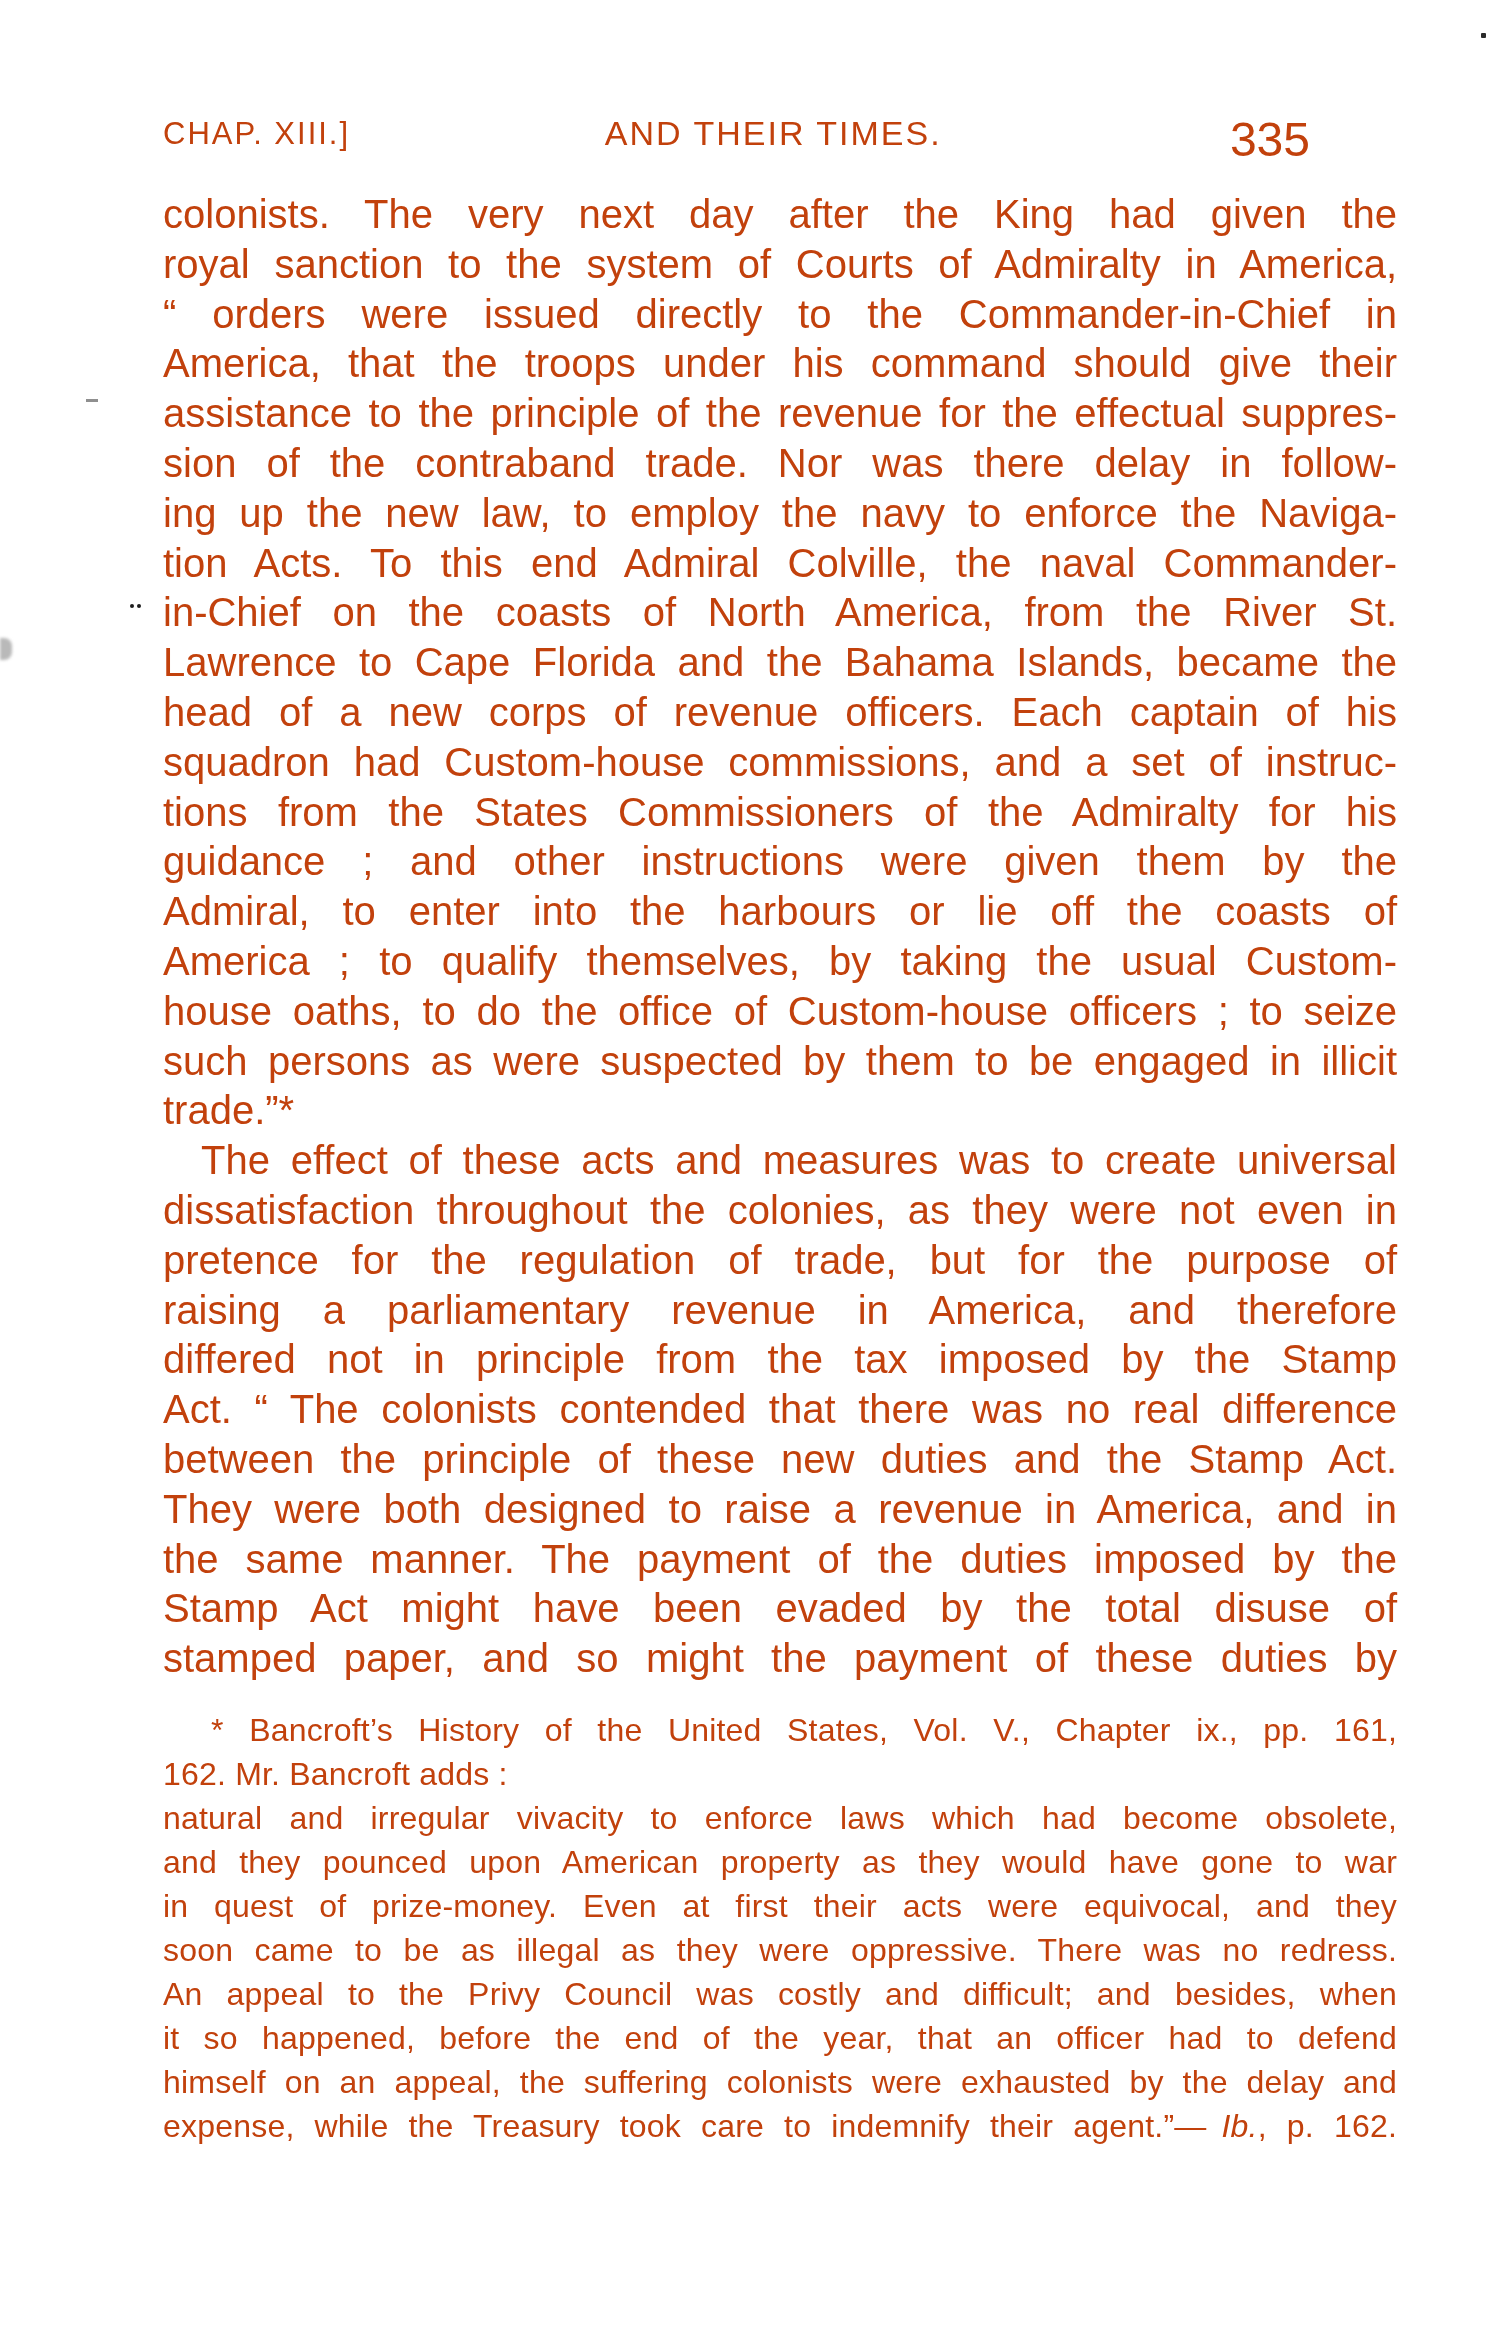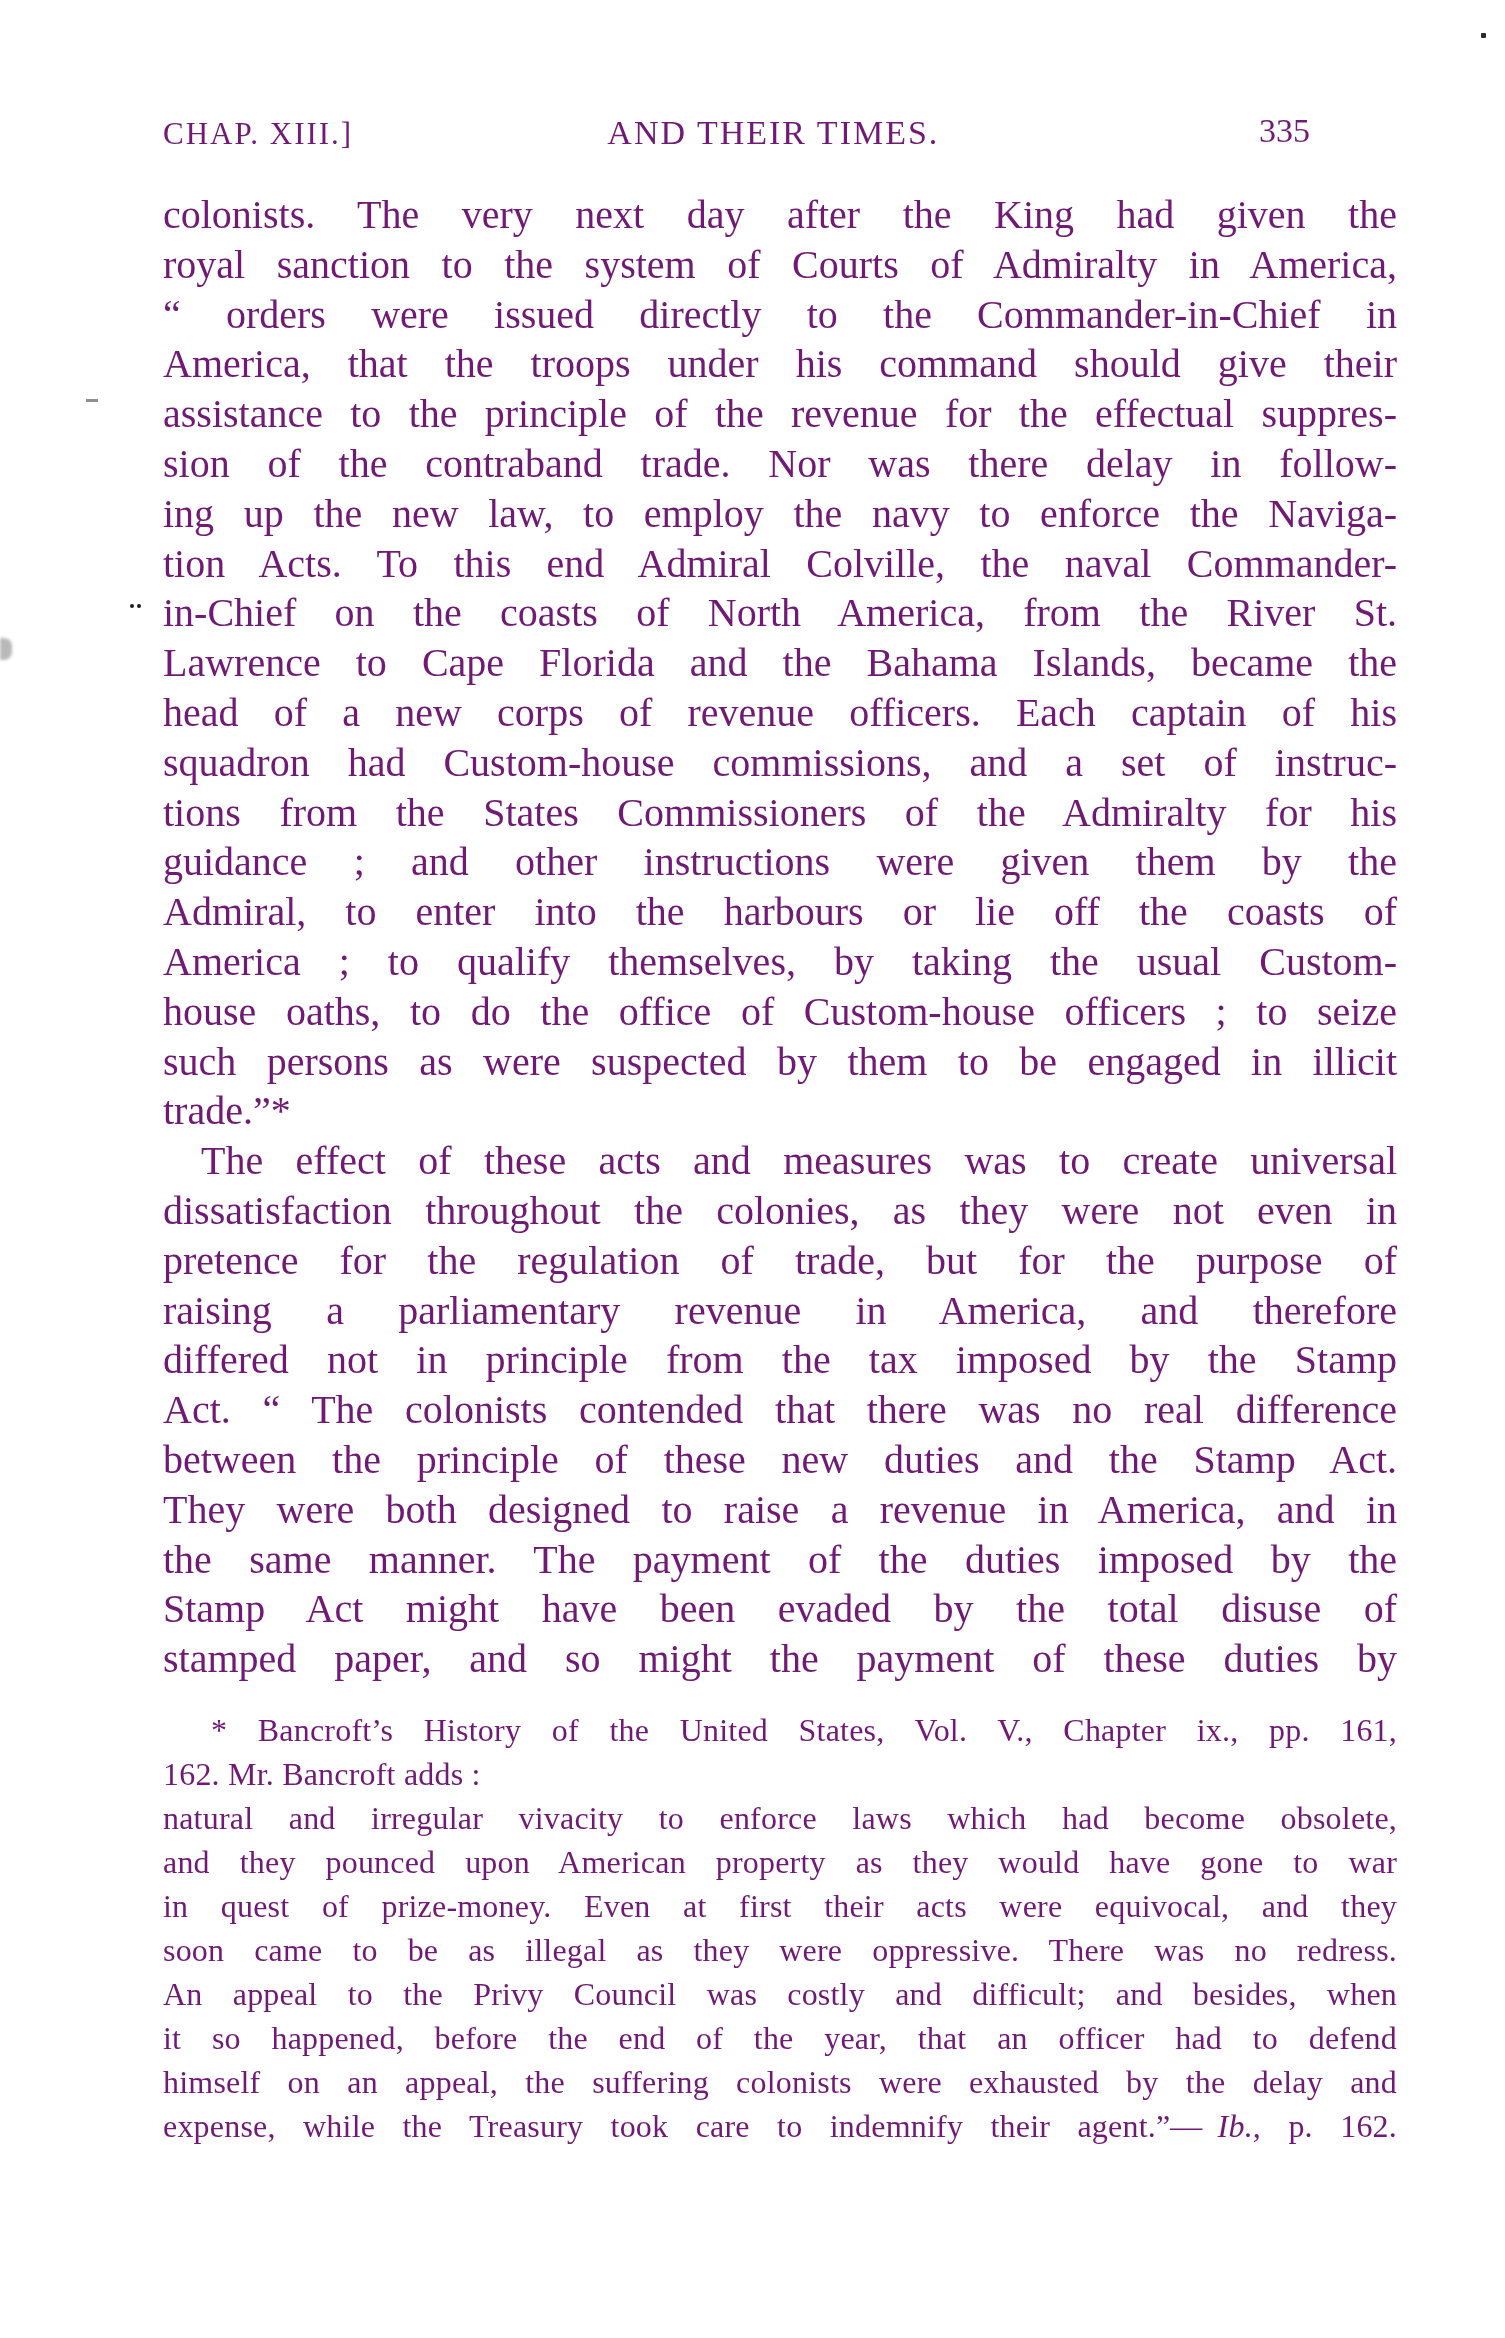--- a/index.html
+++ b/index.html
@@ -5,22 +5,22 @@
   html, body {
     margin: 0;
     padding: 0;
     background: #ffffff;
   }
   .page {
     position: relative;
     width: 1505px;
     height: 2338px;
     background: #ffffff;
-    color: #701a75;
-    font-family: Liberation Serif, serif;
+    color: #c2410c;
+    font-family: Liberation Sans, sans-serif;
     overflow: hidden;
   }
   
   .running-header {
     position: absolute;
     top: 112px;
     left: 163px;
     width: 1234px;
     height: 48px;
   }
@@ -39,21 +39,21 @@
     top: 2px;
     font-size: 34px;
     letter-spacing: 2px;
     white-space: nowrap;
     text-align: center;
   }
   .page-number {
     position: absolute;
     right: 87px;
     top: 0;
-    font-size: 34px;
+    font-size: 48px;
     white-space: nowrap;
     text-align: center;
   }
   
   .body-text {
     position: absolute;
     top: 190px;
     left: 163px;
     width: 1234px;
     font-size: 40px;

